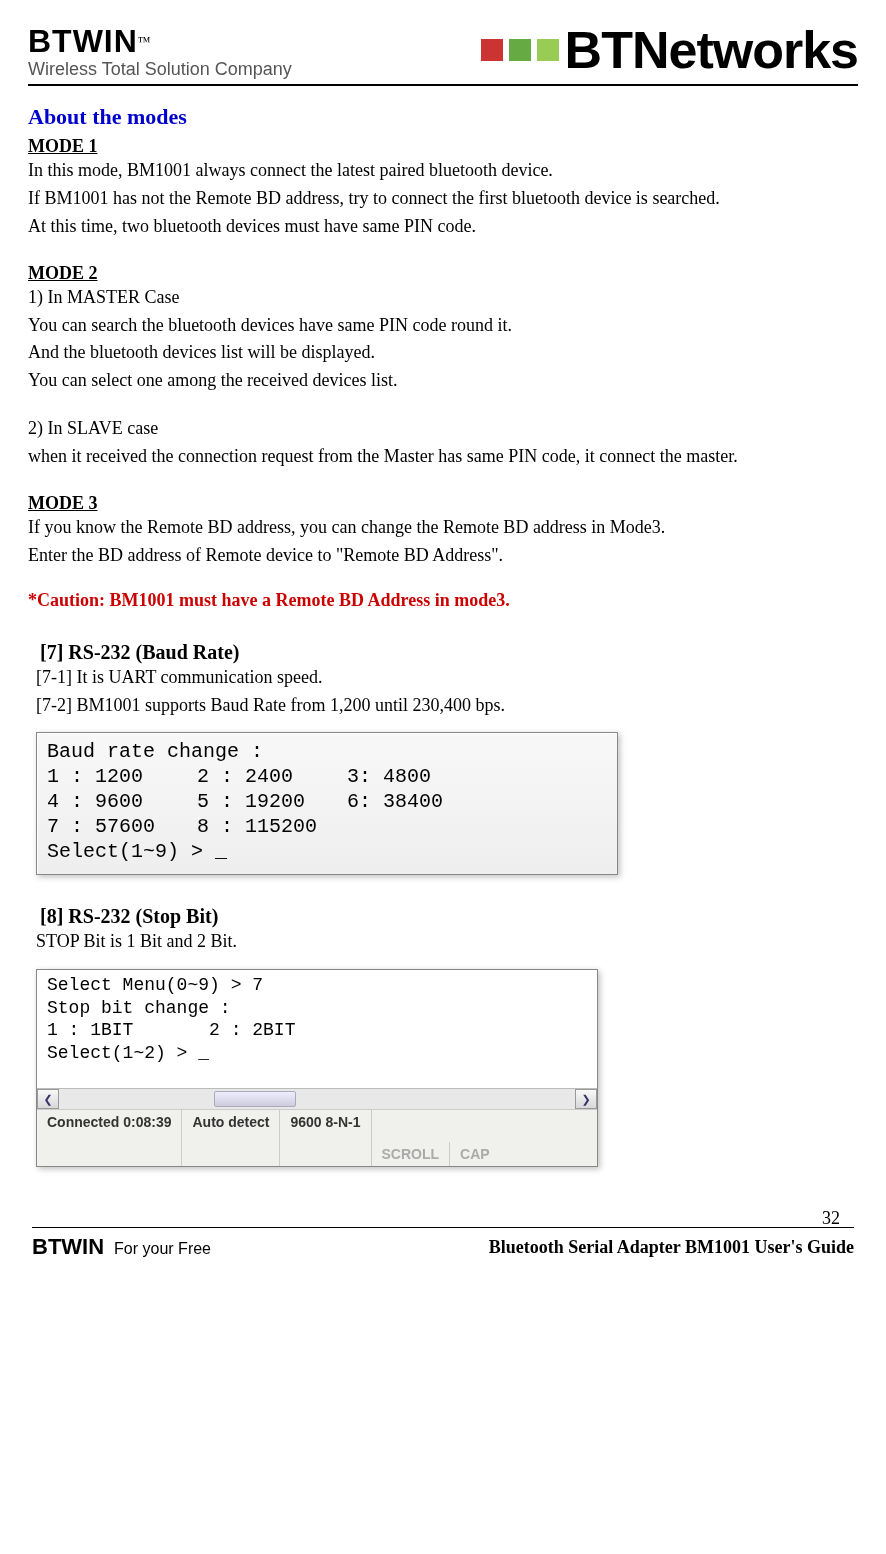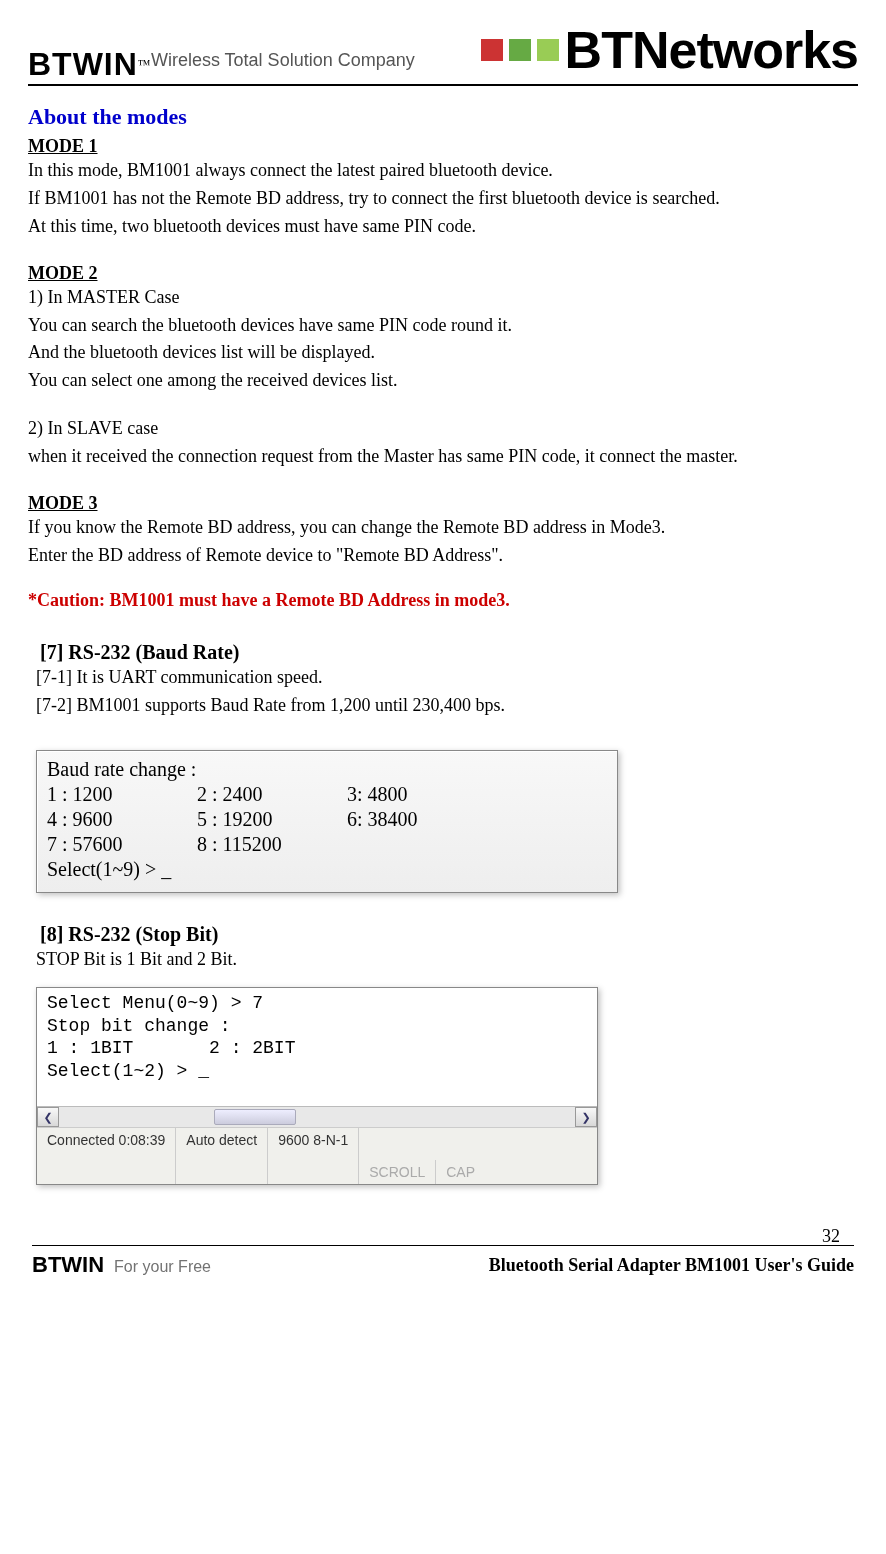--- a/index.html
+++ b/index.html
@@ -16,21 +16,21 @@
   .header {
     display: flex;
     justify-content: space-between;
     align-items: flex-end;
     border-bottom: 2px solid #000;
     padding-bottom: 4px;
     margin-bottom: 18px;
   }
   .header-left {
     display: flex;
-    flex-direction: row;
+    flex-direction: column;
   }
   .btwin-logo {
     font-family: Arial, sans-serif;
     font-weight: bold;
     font-size: 32px;
     letter-spacing: 1px;
     line-height: 1;
   }
   .header-sub {
     font-family: Arial, sans-serif;
@@ -63,28 +63,28 @@
     margin-bottom: 6px;
   }
   .mode-h { font-weight: bold; font-size: 18px; margin-top: 2px; text-decoration: underline; }
   .body-line { font-size: 18px; line-height: 1.55; }
   .spacer { height: 20px; }
   .caution { color: #cc0000; font-weight: bold; font-size: 18px; }
   .sub-head { font-weight: bold; font-size: 20px; margin-top: 30px; margin-left: 12px; }
   .sub-line { font-size: 18px; margin-left: 8px; line-height: 1.55; }
 
   .terminal-box {
-    margin-top: 30px;
+    margin-top: 12px;
     margin-left: 8px;
     width: 560px;
     border: 1px solid #888;
     background: linear-gradient(#f8f8f8, #eee);
     box-shadow: inset 1px 1px 0 #fff, 2px 2px 6px rgba(0,0,0,0.25);
     padding: 6px 10px 10px 10px;
-    font-family: Liberation Serif, serif;
+    font-family: Liberation Mono, monospace;
     font-size: 20px;
     line-height: 1.25;
     color: #000;
   }
   .terminal-box .row { display: flex; }
   .terminal-box .cell { min-width: 150px; white-space: pre; }
 
   .term2-wrap {
     margin-top: 14px;
     margin-left: 8px;
@@ -127,39 +127,40 @@
     display: flex;
     font-family: Tahoma, Arial, sans-serif;
     font-size: 14px;
     background: #f0f0ec;
     border-top: 1px solid #ccc;
   }
   .status-cell {
     padding: 4px 10px;
     border-right: 1px solid #ccc;
     color: #333;
+    font-weight: bold;
   }
   .status-cell.dim { color: #aaa; margin-top: 32px; }
 
   .footer-rule {
     border-top: 1px solid #000;
     margin: 60px 4px 6px 4px;
   }
   .footer {
     display: flex;
     justify-content: space-between;
     align-items: center;
     padding: 0 4px 10px 4px;
   }
   .footer-left {
     display: flex; align-items: baseline; gap: 10px;
     font-family: Arial, sans-serif;
   }
   .footer-logo { font-weight: bold; font-size: 22px; }
-  .footer-tag { font-size: 16px; color: #737373; }
+  .footer-tag { font-size: 16px; color: #000000; }
   .footer-right { font-weight: bold; font-size: 18px; }
   .page-num {
     position: absolute;
     right: 18px;
     font-size: 18px;
     margin-top: -26px;
   }
   .rel { position: relative; }
 </style>
 </head>

